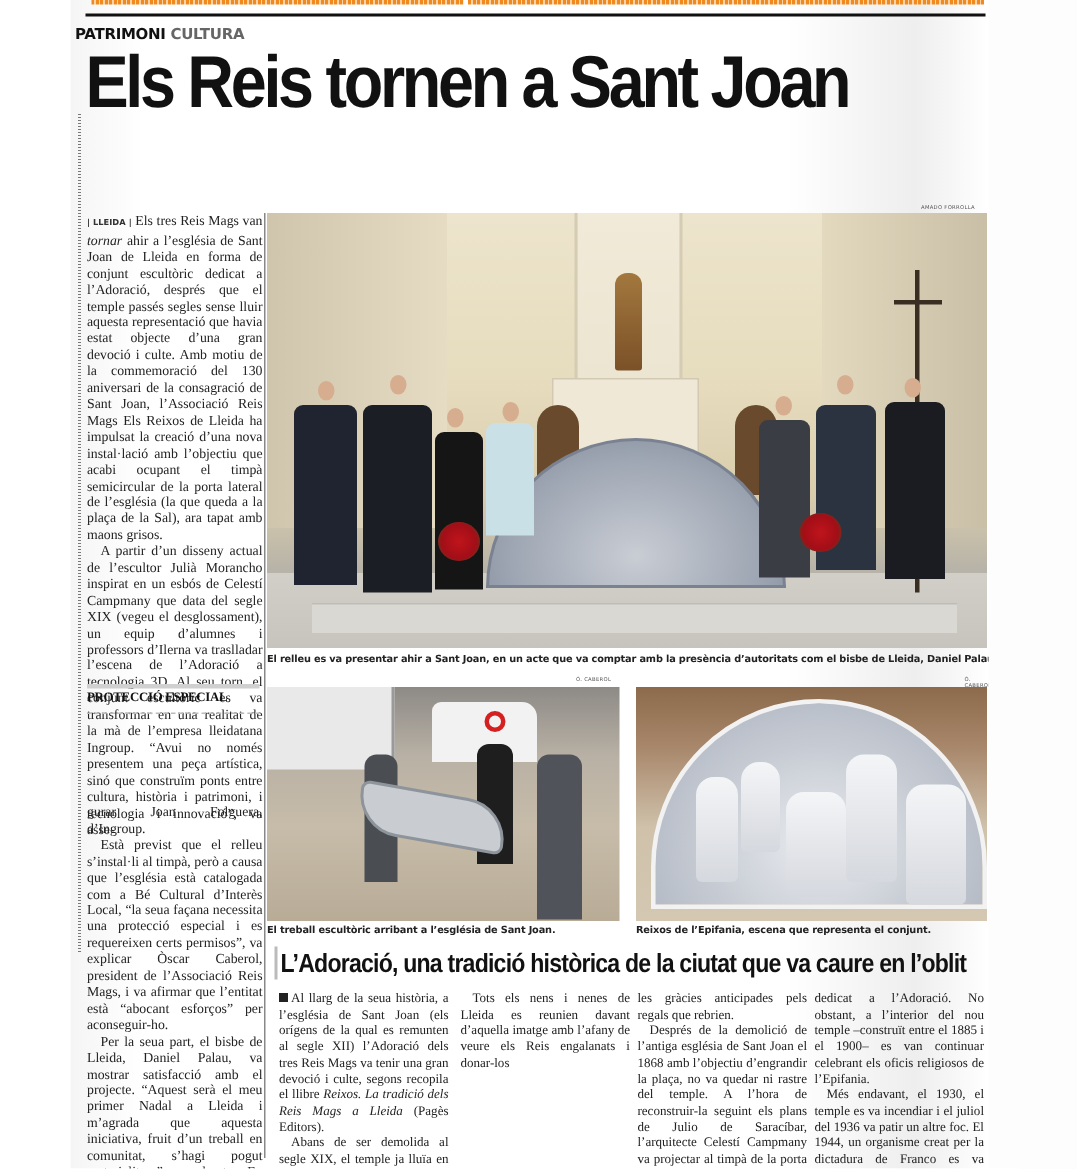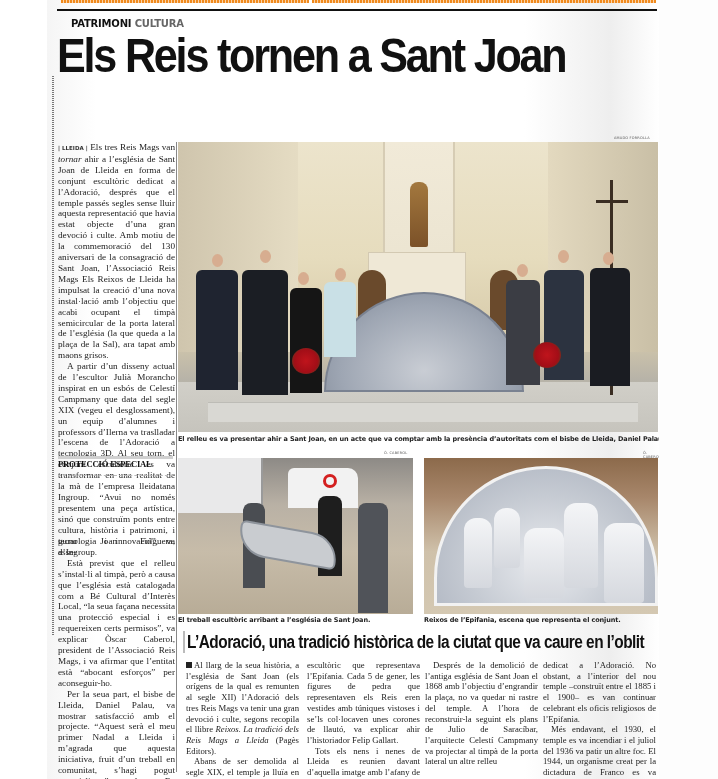--- a/index.html
+++ b/index.html
@@ -8,21 +8,21 @@
 
   .page { position: absolute; left: 47px; top: 0; width: 612px; height: 779px;
     background: linear-gradient(90deg, #f5f5f5 0%, #ffffff 8%, #ffffff 78%, #eeeeee 92%, #ffffff 100%); }
   .right-blank { position: absolute; left: 659px; top: 0; width: 59px; height: 779px; background: #fdfdfd; }
 
   .orange-rule { position: absolute; left: 14px; width: 248px; top: 0; height: 3px;
     background: repeating-linear-gradient(90deg, #f08a1e 0 2px, #fbd3a8 2px 3px); }
   .orange-rule.r2 { left: 265px; width: 344px; }
   .black-rule { position: absolute; left: 10px; width: 600px; top: 9px; height: 2px; background: #111; }
 
-  .section { position: absolute; left: 24px; top: 18px; font-family: "DejaVu Sans", sans-serif; font-size: 10px; font-weight: bold; letter-spacing: -0.2px; }
+  .section { position: absolute; left: 3px; top: 18px; font-family: "DejaVu Sans", sans-serif; font-size: 10px; font-weight: bold; letter-spacing: -0.2px; }
   .section .sec-main { color: #111; }
   .section .sec-sub { color: #666; }
 
   .headline { position: absolute; left: 10px; top: 31px; font-family: "Liberation Sans", sans-serif; font-size: 49px; letter-spacing: -2.5px; color: #111; line-height: 1; transform: scaleX(0.88); transform-origin: left top; white-space: nowrap; }
 
   .subhead { position: absolute; left: 12px; top: 89px; width: 600px; font-family: "Liberation Serif", serif; font-size: 14.6px; line-height: 19px; color: #333; letter-spacing: -0.1px; }
 
   .photo-credit { position: absolute; font-family: "DejaVu Sans", sans-serif; font-size: 3.5px; color: #555; letter-spacing: 0.2px; }
 
   .col-left { position: absolute; left: 11px; top: 142px; width: 117px; font-family: "Liberation Serif", serif; font-size: 9.2px; line-height: 10.9px; text-align: justify; color: #222; hyphens: manual; }
@@ -178,24 +178,24 @@
   <div class="caption" style="left:377px;top:616px;">Reixos de l’Epifania, escena que representa el conjunt.</div>
 
   <div class="bottom-bar"></div>
   <h2 class="bottom-head">L’Adoració, una tradició històrica de la ciutat que va caure en l’oblit</h2>
 
   <div class="bcol" style="left:139px;">
     <p class="noindent"><span class="sq"></span><span>Al llarg de la seua història, a l’església de Sant Joan (els orígens de la qual es remunten al segle XII) l’Adoració dels tres Reis Mags va tenir una gran devoció i culte, segons recopila el llibre </span><em>Reixos. La tradició dels Reis Mags a Lleida</em><span> (Pagès Editors).</span></p>
     <p>Abans de ser demolida al segle XIX, el temple ja lluïa en una de les portalades un grup</p>
   </div>
   <div class="bcol" style="left:260px;">
-    <p class="noindent">escultòric que representava l’Epifania. Cada 5 de gener, les figures de pedra que representaven els Reis eren vestides amb túniques vistoses i se’ls col·locaven unes corones de llautó, va explicar ahir l’historiador Felip Gallart.</p>
     <p>Tots els nens i nenes de Lleida es reunien davant d’aquella imatge amb l’afany de veure els Reis engalanats i donar-los</p>
   </div>
   <div class="bcol" style="left:378px;">
+    <p class="noindent">les gràcies anticipades pels regals que rebrien.</p>
     <p>Després de la demolició de l’antiga església de Sant Joan el 1868 amb l’objectiu d’engrandir la plaça, no va quedar ni rastre del temple. A l’hora de reconstruir-la seguint els plans de Julio de Saracíbar, l’arquitecte Celestí Campmany va projectar al timpà de la porta lateral un altre relleu</p>
   </div>
   <div class="bcol" style="left:496px;">
     <p class="noindent">dedicat a l’Adoració. No obstant, a l’interior del nou temple –construït entre el 1885 i el 1900– es van continuar celebrant els oficis religiosos de l’Epifania.</p>
     <p>Més endavant, el 1930, el temple es va incendiar i el juliol del 1936 va patir un altre foc. El 1944, un organisme creat per la dictadura de Franco es va ocupar de rehabilitar-lo.</p>
   </div>
   <div class="col-divider" style="left:657px;top:632px;height:144px;background:#bbb;"></div>
 </div>
 <div class="right-blank"></div>
 

